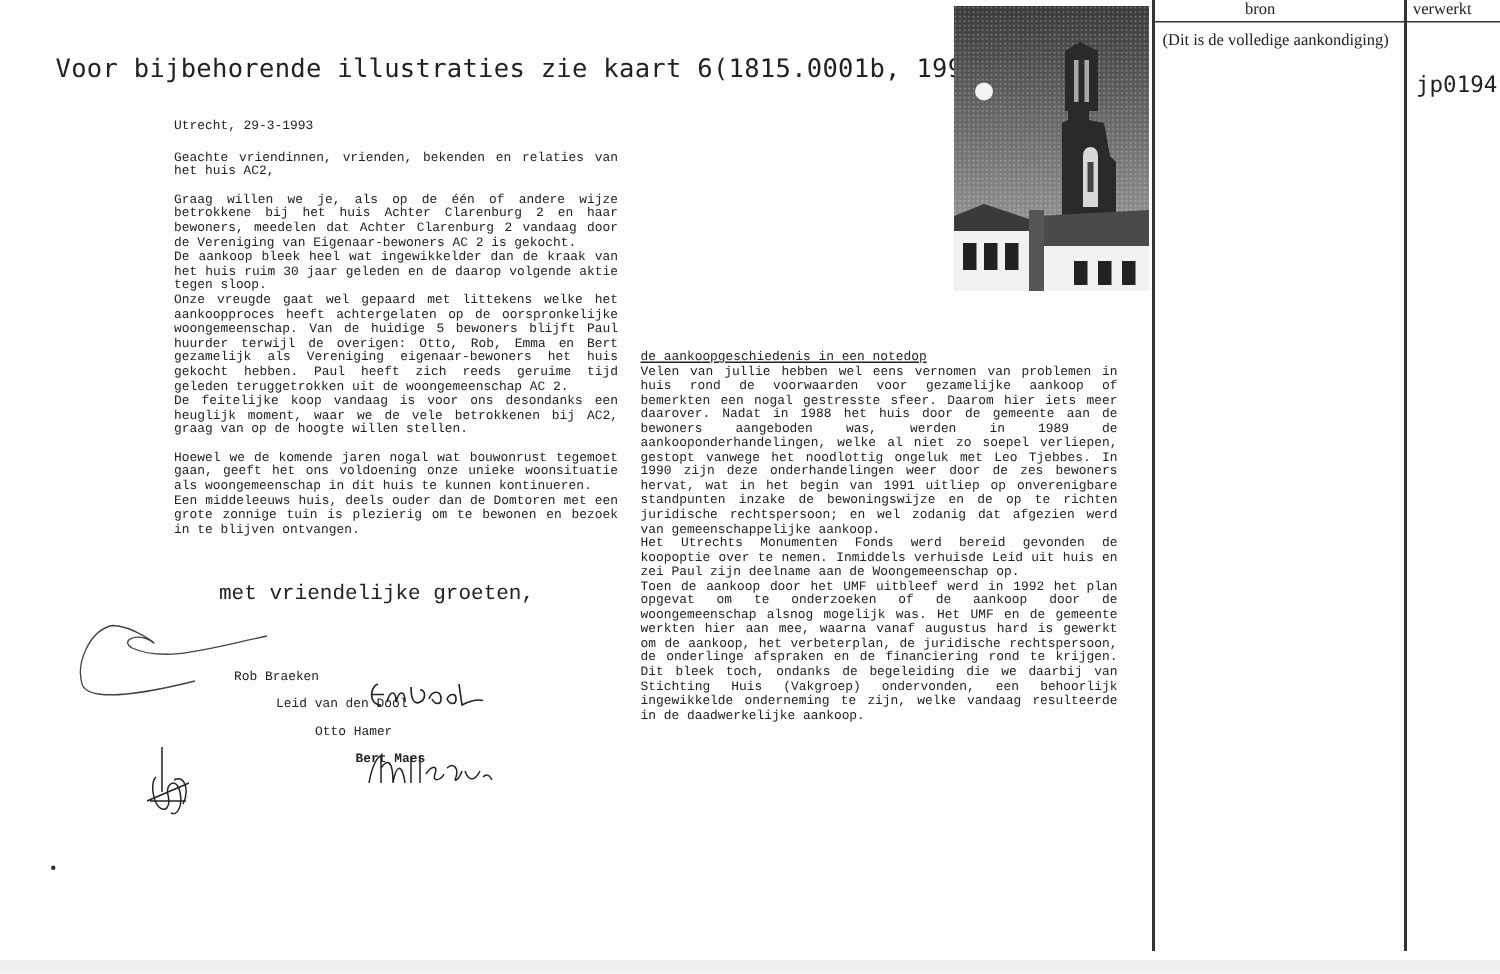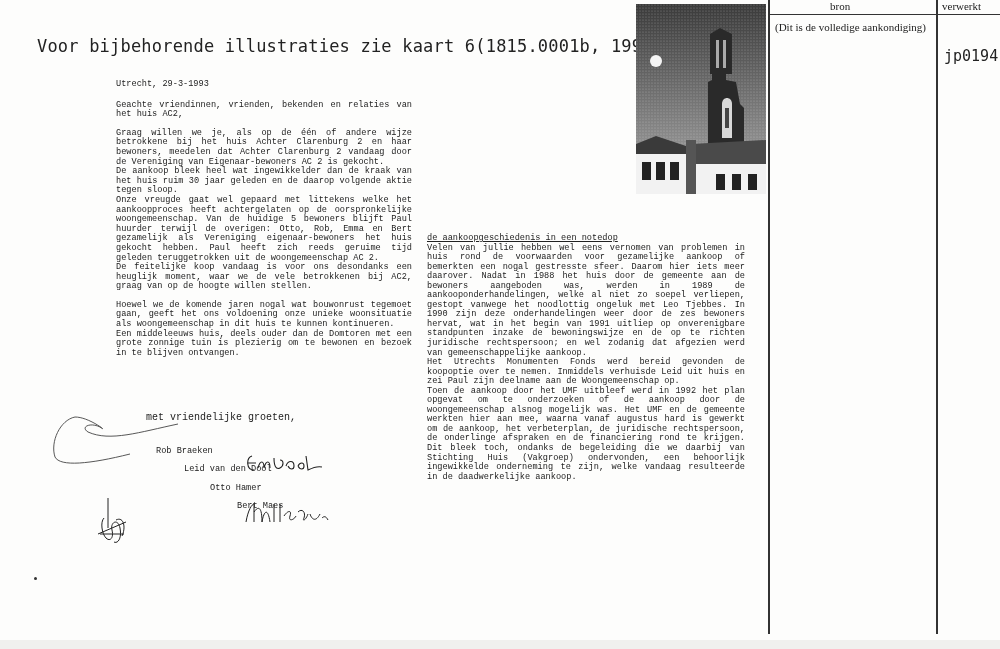--- a/index.html
+++ b/index.html
@@ -14,26 +14,26 @@
     font-family: "DejaVu Sans Mono", monospace;
     font-size: 17px; letter-spacing: 0.2px; color: #222; margin-top: 28px;
   }
   .letter {
     position: absolute; left: 116px; top: 80px; width: 296px;
     font-size: 8.6px; line-height: 9.6px; color: #222;
   }
   .letter p { margin: 0; text-align: justify; }
   .letter .date { margin-bottom: 11px; }
   .letter .gap { height: 9px; }
-  .closing { position: absolute; left: 146px; top: 412px; font-size: 10px; color:#222; }
+  .closing { position: absolute; left: 146px; top: 388px; font-size: 14px; color:#222; }
   .signer { position: absolute; font-size: 8.6px; color: #222; padding-left: 36px; }
   .s1 { left: 120px; top: 446px; }
   .s2 { left: 148px; top: 464px; }
   .s3 { left: 174px; top: 483px; }
-  .s4 { left: 201px; top: 501px; }
+  .s4 { left: 201px; top: 501px; font-weight: bold; }
   .story {
     position: absolute; left: 427px; top: 234px; width: 318px;
     font-size: 8.6px; line-height: 9.55px; color: #222;
   }
   .story .title { text-decoration: underline; margin: 0 0 0 0; }
   .story p { margin: 0; text-align: justify; }
   .illustration {
     position: absolute; left: 636px; top: 4px; width: 130px; height: 190px;
   }
   .vline { position: absolute; top: 0; width: 2px; background: #333; }

